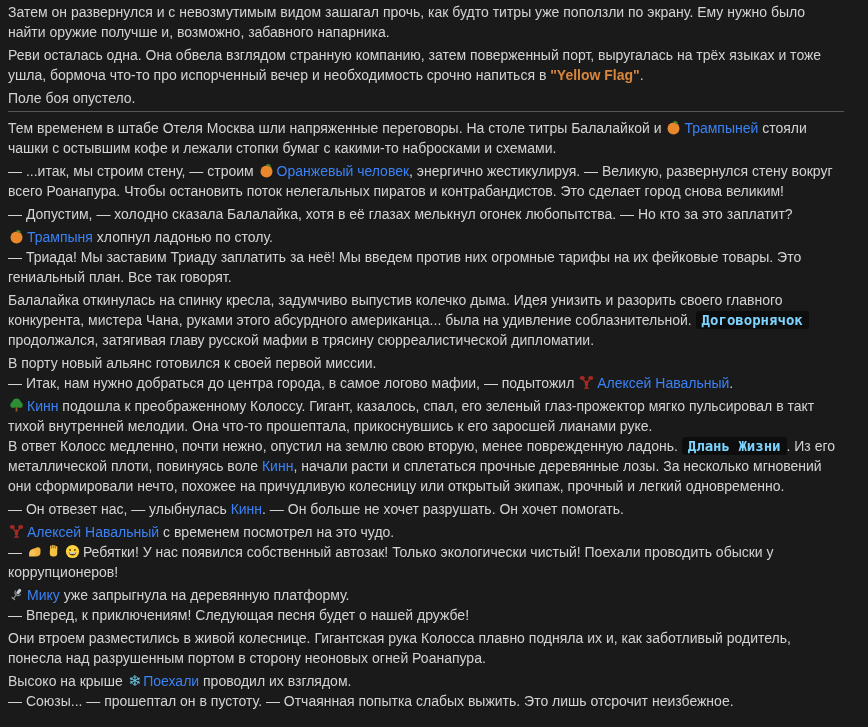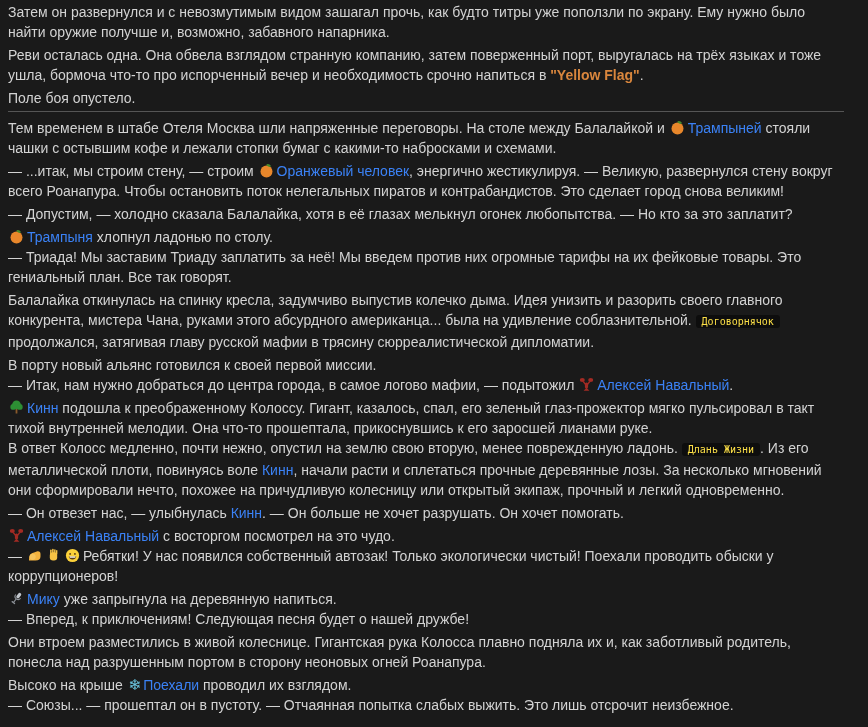--- a/index.html
+++ b/index.html
@@ -8,42 +8,42 @@
     background:#1a1a1a;color:#d3d3d3;
     font-family:"Liberation Sans","DejaVu Sans",sans-serif;
     font-size:14px;line-height:20px;
     padding:2px 24px 0 8px;overflow:hidden;
   }
   p{margin:0 0 3px 0;}
   b{color:#3b82f6;font-weight:normal;}
   .quote{color:#d9863d;font-weight:bold;}
   .code{
     font-family:"DejaVu Sans Mono","Liberation Mono",monospace;
-    font-size:10px;background:#0d0d0d;color:#fde047;
-    padding:1px 6px;border-radius:3px;
+    font-size:14px;background:#0d0d0d;color:#7dd3fc;
+    padding:1px 6px;border-radius:3px;font-weight:bold;
   }
   hr.divider{border:none;border-top:1px solid #555;margin:3px 0 6px 0;}
   .ico{display:inline-block;width:15px;height:15px;vertical-align:-2px;margin:0 3px 0 1px;}
   .ico svg{display:block;width:100%;height:100%;}
   .snow{color:#6ac6e0;font-size:15px;margin:0 2px;}
 </style>
 </head>
 <body>
 
 <div class="page">
 
   <p><span>Затем он развернулся и с невозмутимым видом зашагал прочь, как будто титры уже поползли по экрану. Ему нужно было найти оружие получше и, возможно, забавного напарника.</span></p>
 
   <p><span>Реви осталась одна. Она обвела взглядом странную компанию, затем поверженный порт, выругалась на трёх языках и тоже ушла, бормоча что-то про испорченный вечер и необходимость срочно напиться в </span><span class="quote">"Yellow Flag"</span><span>.</span></p>
 
   <p><span>Поле боя опустело.</span></p>
 
   <hr class="divider">
 
-  <p><span>Тем временем в штабе Отеля Москва шли напряженные переговоры. На столе между Балалайкой и </span><span class="ico"><svg viewBox="0 0 15 15">
+  <p><span>Тем временем в штабе Отеля Москва шли напряженные переговоры. На столе титры Балалайкой и </span><span class="ico"><svg viewBox="0 0 15 15">
           <circle cx="7.5" cy="8.4" r="6" fill="#e8872b"></circle>
           <ellipse cx="9.6" cy="2.4" rx="2.3" ry="1.2" fill="#4a8a2a" transform="rotate(22 9.6 2.4)"></ellipse>
         </svg></span><b>Трампыней</b><span> стояли чашки с остывшим кофе и лежали стопки бумаг с какими-то набросками и схемами.</span></p>
 
   <p><span>— ...итак, мы строим стену, — строим </span><span class="ico"><svg viewBox="0 0 15 15">
           <circle cx="7.5" cy="8.4" r="6" fill="#e8872b"></circle>
           <ellipse cx="9.6" cy="2.4" rx="2.3" ry="1.2" fill="#4a8a2a" transform="rotate(22 9.6 2.4)"></ellipse>
         </svg></span><b>Оранжевый человек</b><span>, энергично жестикулируя. — Великую, развернулся стену вокруг всего Роанапура. Чтобы остановить поток нелегальных пиратов и контрабандистов. Это сделает город снова великим!</span></p>
 
   <p><span>— Допустим, — холодно сказала Балалайка, хотя в её глазах мелькнул огонек любопытства. — Но кто за это заплатит?</span></p>
@@ -72,21 +72,21 @@
         </svg></span><b>Кинн</b><span> подошла к преображенному Колоссу. Гигант, казалось, спал, его зеленый глаз-прожектор мягко пульсировал в такт тихой внутренней мелодии. Она что-то прошептала, прикоснувшись к его заросшей лианами руке.</span><br><span>В ответ Колосс медленно, почти нежно, опустил на землю свою вторую, менее поврежденную ладонь. </span><span class="code">Длань Жизни</span><span>. Из его металлической плоти, повинуясь воле </span><b>Кинн</b><span>, начали расти и сплетаться прочные деревянные лозы. За несколько мгновений они сформировали нечто, похожее на причудливую колесницу или открытый экипаж, прочный и легкий одновременно.</span></p>
 
   <p><span>— Он отвезет нас, — улыбнулась </span><b>Кинн</b><span>. — Он больше не хочет разрушать. Он хочет помогать.</span></p>
 
   <p><span class="ico"><svg viewBox="0 0 15 15" fill="#a32b24">
           <ellipse cx="3.3" cy="3" rx="2.5" ry="2.1"></ellipse>
           <ellipse cx="11.7" cy="3" rx="2.5" ry="2.1"></ellipse>
           <path d="M4.2 4.5 L6.2 7 L8.8 7 L10.8 4.5" stroke="#a32b24" stroke-width="1.3" fill="none"></path>
           <rect x="5.9" y="5.5" width="3.2" height="6" rx="1.6"></rect>
           <path d="M4.6 13.8 L7.5 10.8 L10.4 13.8 Z"></path>
-        </svg></span><b>Алексей Навальный</b><span> с восторгом посмотрел на это чудо.</span><br><span>— </span><span class="ico"><svg viewBox="0 0 15 15" fill="#f3b23e">
+        </svg></span><b>Алексей Навальный</b><span> с временем посмотрел на это чудо.</span><br><span>— </span><span class="ico"><svg viewBox="0 0 15 15" fill="#f3b23e">
           <path d="M2 11.5 Q2 5.5 7 4.5 L10.5 3.2 Q13.5 3 13.5 6 L13.5 8.5 Q13.5 12.5 8.5 12.5 L2 12.5 Z"></path>
           <circle cx="5.6" cy="8.8" r="3.1" fill="#f6c35b"></circle>
         </svg></span><span class="ico"><svg viewBox="0 0 15 15" fill="#f6c244">
           <rect x="3.8" y="4.2" width="7.4" height="8.2" rx="3.2"></rect>
           <rect x="4.1" y="1.6" width="1.5" height="5" rx="0.75"></rect>
           <rect x="6.1" y="0.8" width="1.5" height="5.6" rx="0.75"></rect>
           <rect x="8.1" y="1.2" width="1.5" height="5.2" rx="0.75"></rect>
           <rect x="10" y="2" width="1.4" height="4.6" rx="0.7"></rect>
         </svg></span><span class="ico"><svg viewBox="0 0 15 15">
           <circle cx="7.5" cy="7.5" r="6.6" fill="#fdd23a"></circle>
@@ -96,19 +96,19 @@
           <rect x="4.6" y="8.4" width="5.8" height="1.3" fill="#ffffff"></rect>
         </svg></span><span>Ребятки! У нас появился собственный автозак! Только экологически чистый! Поехали проводить обыски у коррупционеров!</span></p>
 
   <p><span class="ico"><svg viewBox="0 0 15 15">
           <g transform="rotate(38 7.5 7.5)">
             <rect x="5.9" y="0.8" width="3.2" height="6" rx="1.6" fill="#c2c7cd"></rect>
             <path d="M4.4 4.8 a3.1 3.1 0 0 0 6.2 0" fill="none" stroke="#8d9298" stroke-width="1.1"></path>
             <rect x="7" y="8" width="1.1" height="4" fill="#8d9298"></rect>
             <rect x="5.4" y="12" width="4.3" height="1.3" rx="0.6" fill="#8d9298"></rect>
           </g>
-        </svg></span><b>Мику</b><span> уже запрыгнула на деревянную напиться.</span><br><span>— Вперед, к приключениям! Следующая песня будет о нашей дружбе!</span></p>
+        </svg></span><b>Мику</b><span> уже запрыгнула на деревянную платформу.</span><br><span>— Вперед, к приключениям! Следующая песня будет о нашей дружбе!</span></p>
 
   <p><span>Они втроем разместились в живой колеснице. Гигантская рука Колосса плавно подняла их и, как заботливый родитель, понесла над разрушенным портом в сторону неоновых огней Роанапура.</span></p>
 
   <p><span>Высоко на крыше </span><span class="snow">❄</span><b>Поехали</b><span> проводил их взглядом.</span><br><span>— Союзы... — прошептал он в пустоту. — Отчаянная попытка слабых выжить. Это лишь отсрочит неизбежное.</span><br></p>
 
 </div>
 
 </body></html>

